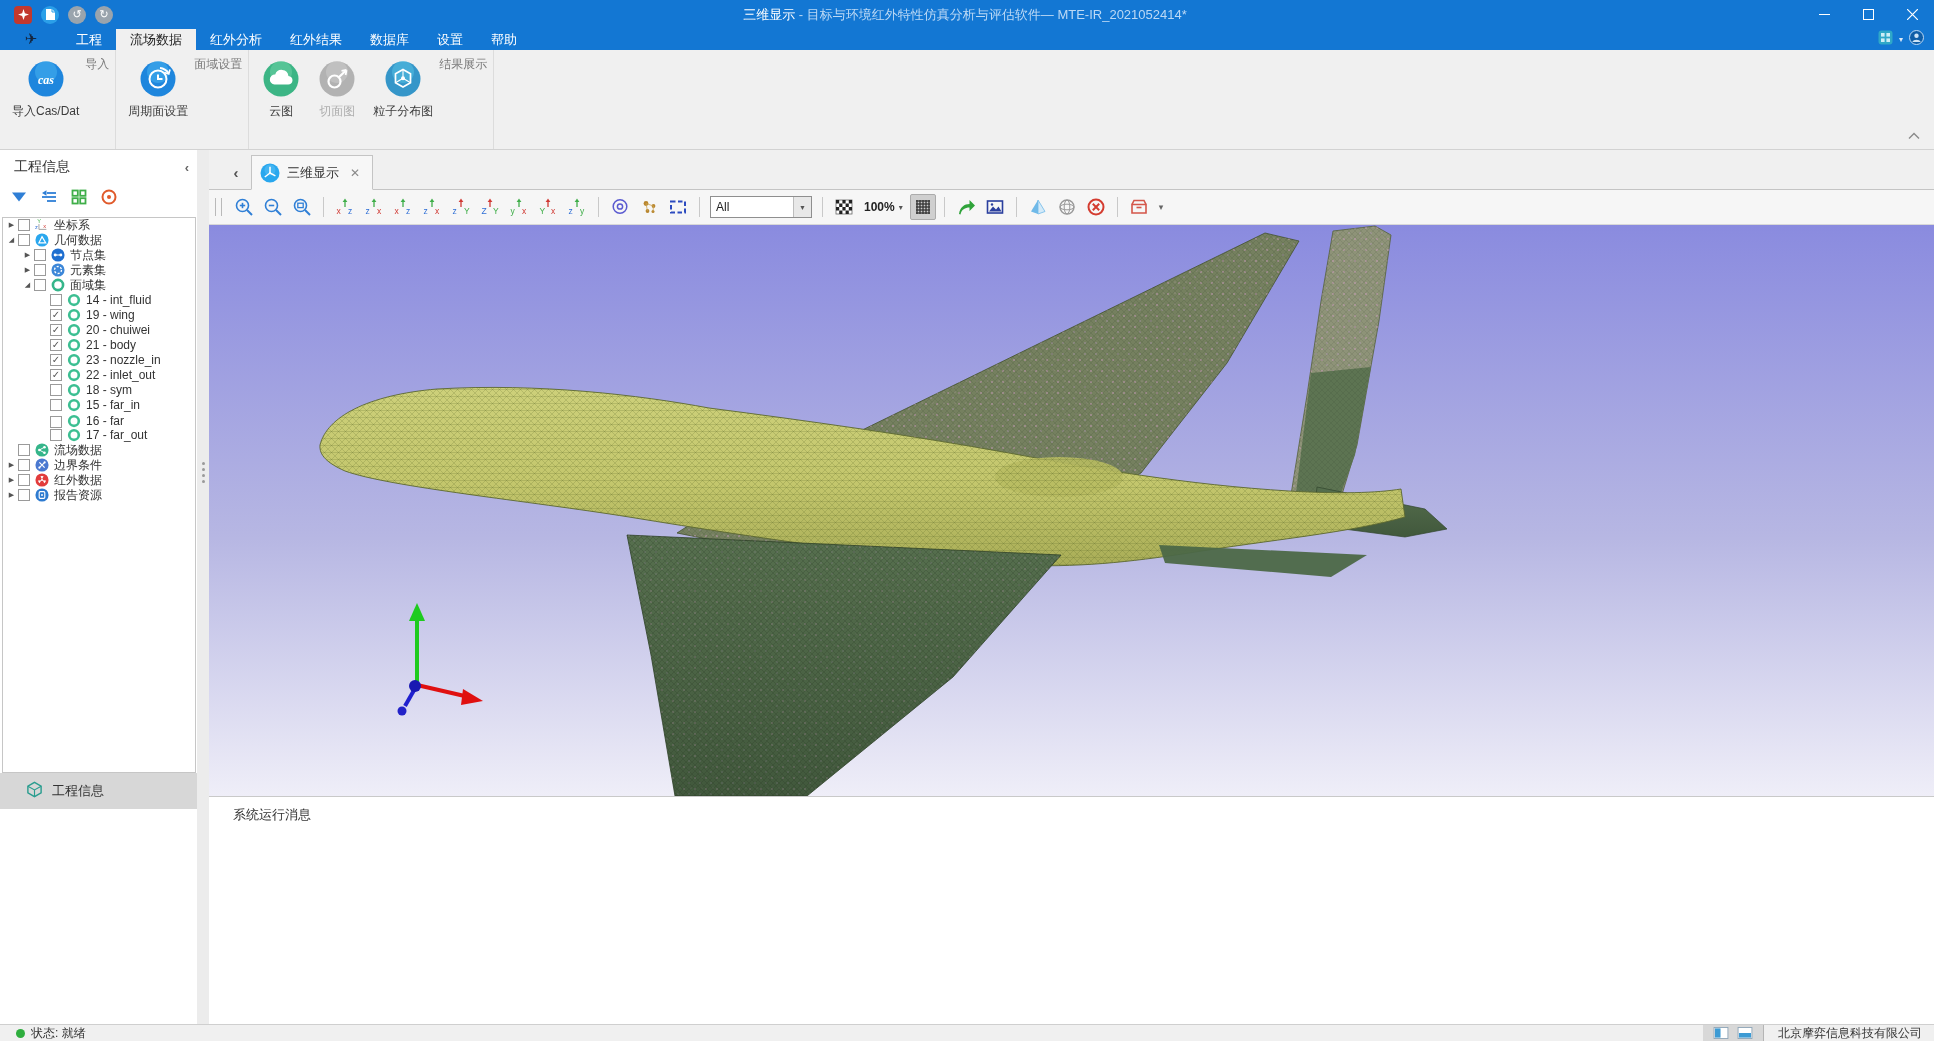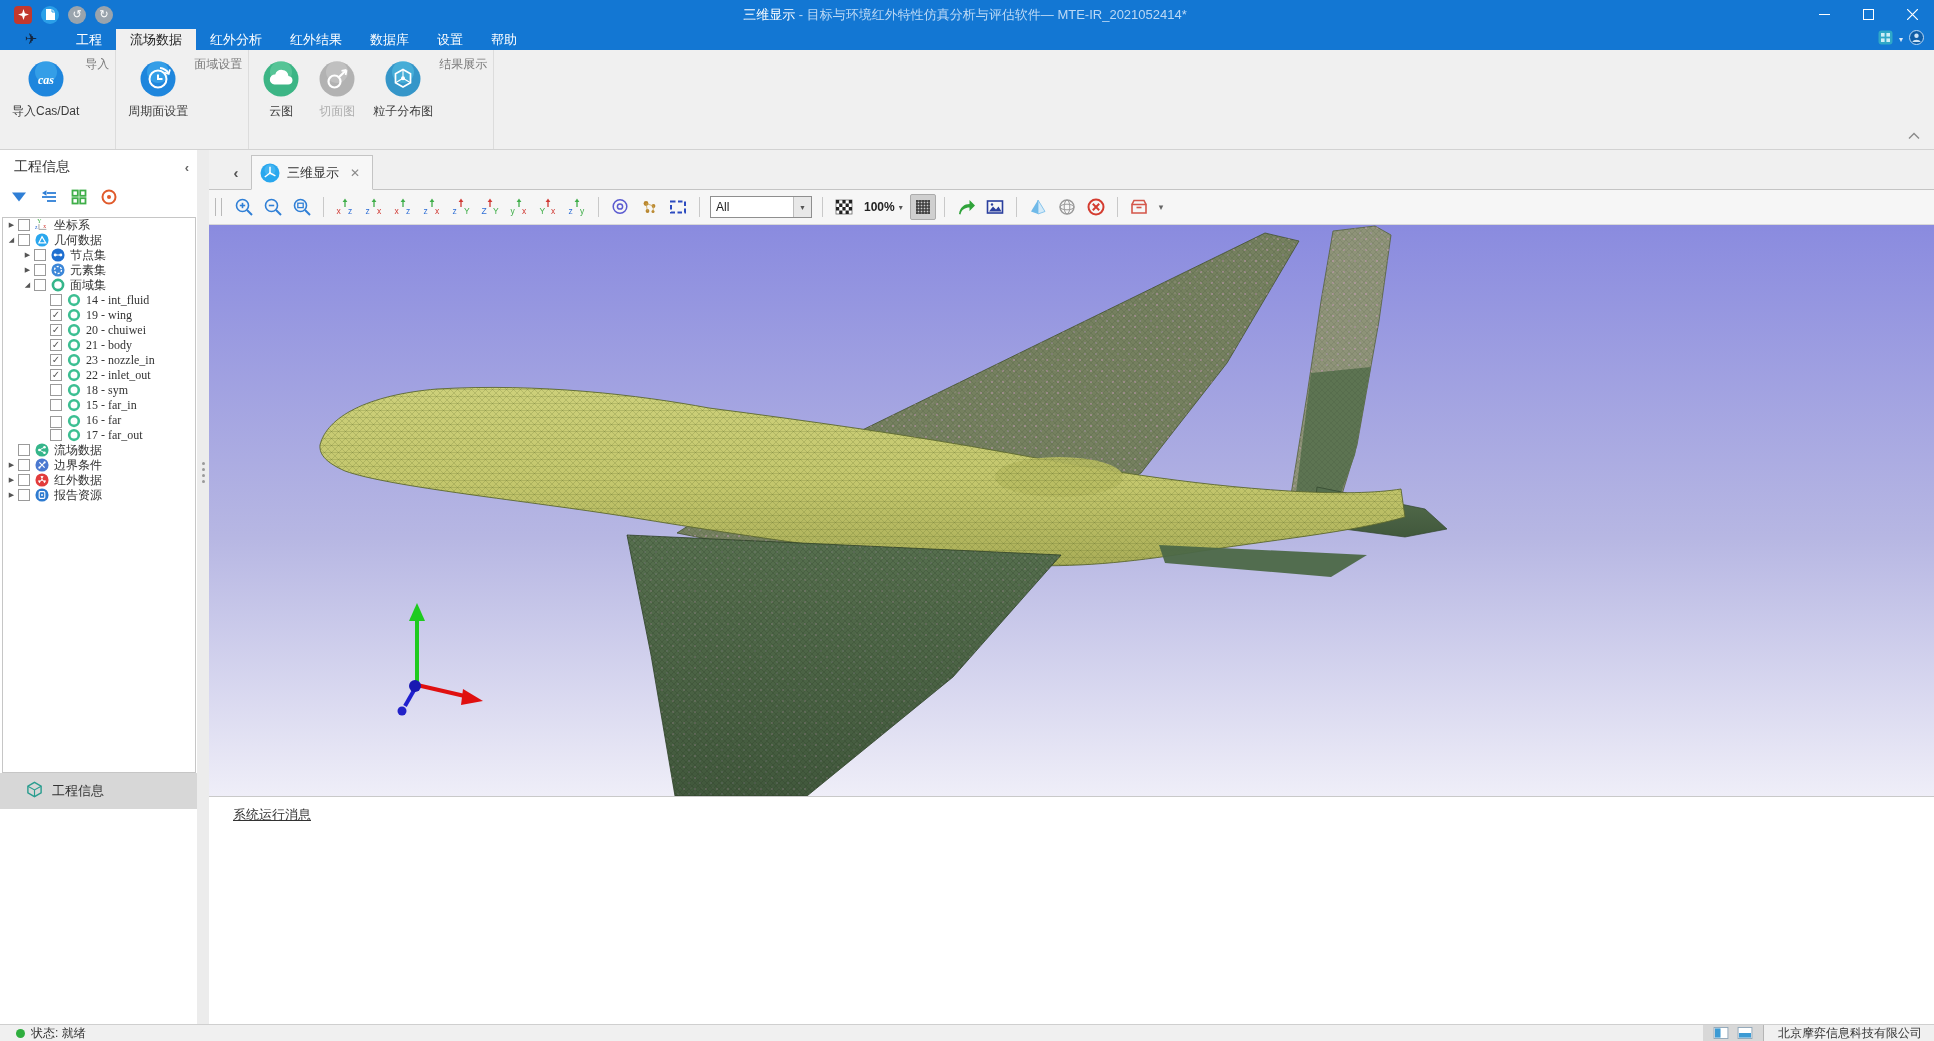--- a/index.html
+++ b/index.html
@@ -36,21 +36,21 @@
   .rgl{text-align:center;font-size:12px;color:#7a7a7a;padding:2px 0 3px 0;}
   .ribbon-collapse{position:absolute;right:14px;bottom:5px;color:#888;}
 
   
   .main{flex:1;display:flex;min-height:0;background:#fff;}
   .leftcol{width:197px;flex:0 0 auto;display:flex;flex-direction:column;background:#fff;}
   .lp-header{height:29px;display:flex;align-items:center;padding:6px 8px 0 14px;font-size:14px;color:#333;}
   .lp-collapse{margin-left:auto;color:#666;font-size:13px;font-weight:bold;}
   .lp-tools{height:36px;display:flex;align-items:center;gap:10px;padding-left:9px;}
   .ptool{width:20px;height:20px;display:flex;align-items:center;justify-content:center;}
-  .tree-box{height:558px;margin:2px 1px 0 2px;border:1px solid #c6c6c6;background:#fff;overflow:hidden;font-family:Liberation Serif, serif;}
+  .tree-box{height:558px;margin:2px 1px 0 2px;border:1px solid #c6c6c6;background:#fff;overflow:hidden;}
   .trow{display:flex;align-items:center;height:15px;white-space:nowrap;}
   .texp{width:13px;font-size:7px;color:#555;text-align:center;flex:0 0 auto;}
   .tcb{width:12px;height:12px;border:1px solid #9a9a9a;background:#fff;font-size:10px;line-height:10px;text-align:center;color:#555;flex:0 0 auto;}
   .ticn{width:15px;height:14px;margin:0 4px 0 5px;flex:0 0 auto;}
   .tlb{font-size:12px;color:#333;}
   .lp-footer{height:36px;margin-top:auto;background:#d7d7d7;display:flex;align-items:center;gap:9px;padding-left:26px;font-size:13px;color:#333;}
   .lp-fill{height:216px;background:#fff;}
   .splitter{width:12px;flex:0 0 auto;background:#ececec;display:flex;align-items:center;justify-content:center;}
   .spl-dots{display:flex;flex-direction:column;gap:3px;margin-top:-230px;}
   .spl-dots i{width:3px;height:3px;border-radius:50%;background:#9a9a9a;display:block;}
@@ -72,21 +72,21 @@
   .combo-value{flex:1;font-size:12px;color:#222;padding-left:5px;}
   .combo-btn{width:18px;height:20px;background:#e8e8e8;border-left:1px solid #bdbdbd;display:flex;align-items:center;justify-content:center;font-size:7px;color:#555;}
   .zoomsel{display:flex;align-items:center;gap:4px;font-size:12px;color:#222;padding:0 4px;font-weight:bold;}
   .zoomsel .zc{font-size:8px;color:#555;}
   .vcaret{font-size:9px;color:#666;padding:0 4px;}
   
   .viewport{height:571px;position:relative;background:linear-gradient(#8a8bdf,#b7b7e3 55%,#efeef8);flex:0 0 auto;overflow:hidden;}
   .viewport svg{position:absolute;inset:0;}
   
   .msgpanel{flex:1;background:#ffffff;border-top:1px solid #c9c9c9;}
-  .msg-title{padding:9px 0 0 24px;font-size:13px;color:#333;text-decoration:underline;}
+  .msg-title{padding:9px 0 0 24px;font-size:13px;color:#333;}
 
   
   .statusbar{height:17px;background:#f0f0f0;border-top:1px solid #cfcfcf;display:flex;align-items:center;font-size:12px;color:#333;flex:0 0 auto;}
   .st-left{display:flex;align-items:center;gap:6px;padding-left:16px;}
   .st-dot{width:9px;height:9px;border-radius:50%;background:#2fae3e;}
   .st-right{margin-left:auto;display:flex;align-items:center;height:100%;border-radius:8px;}
   .st-iconbox{background:#d8d8d8;height:100%;display:flex;align-items:center;gap:8px;padding:0 10px;}
   .st-sep{width:1px;height:100%;background:#b5b5b5;margin:0 0 0 0;}
   .st-company{padding:0 12px 0 14px;}
   .i38{width:38px;height:38px;display:block;}

